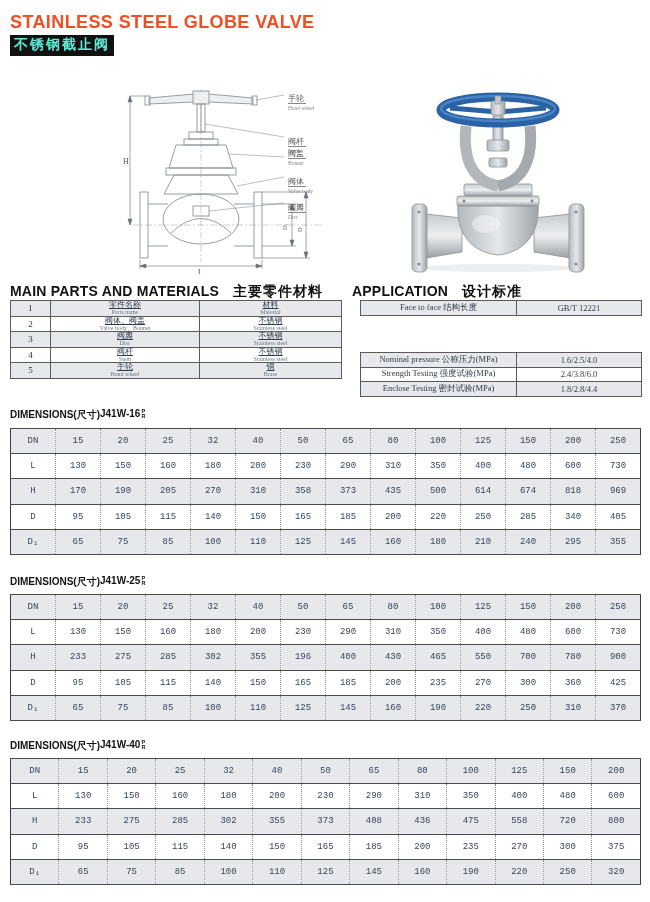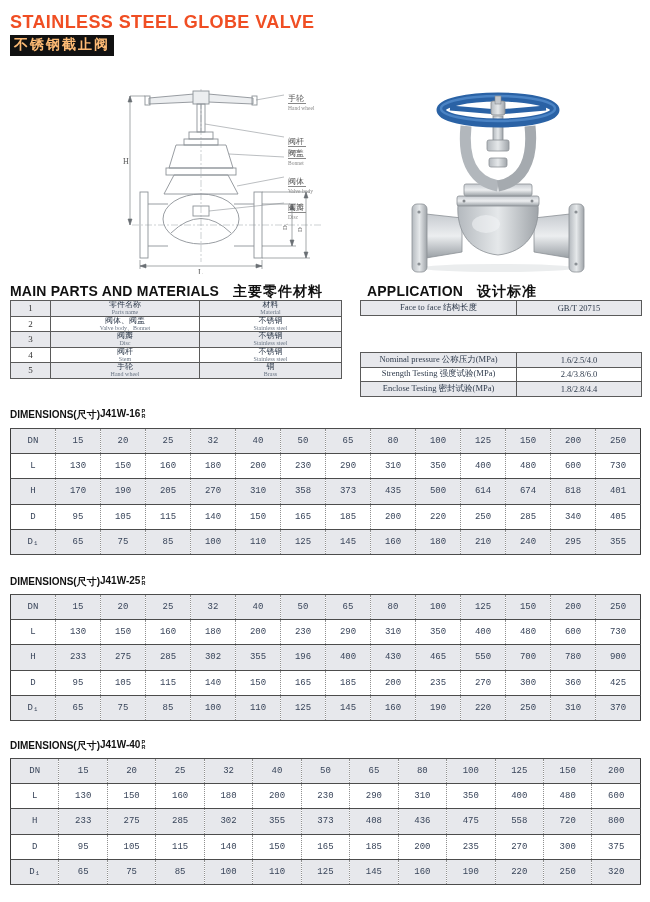--- a/index.html
+++ b/index.html
@@ -1,40 +1,40 @@
 <!DOCTYPE html>
 <html><head>
 <meta charset="utf-8">
 <style>
   * { margin:0; padding:0; box-sizing:border-box; }
   html,body { background:#ffffff; }
   body { width:650px; height:902px; font-family:"Liberation Sans",sans-serif; }
   .page { position:relative; width:650px; height:902px; background:#fff; overflow:hidden; }
 
   .title { position:absolute; left:10px; top:12px; color:#f04e23; font-size:18px; font-weight:bold; letter-spacing:.4px; }
-  .title-cn { position:absolute; left:10px; top:35px; background:#111; color:#fdba74; font-size:14px; font-weight:bold; letter-spacing:2px; padding:1px 4px 2px 4px; }
+  .title-cn { position:absolute; left:10px; top:35px; background:#111; color:#5eead4; font-size:14px; font-weight:bold; letter-spacing:2px; padding:1px 4px 2px 4px; }
 
   .drawing { position:absolute; left:96px; top:86px; width:260px; height:188px; }
   .photo   { position:absolute; left:398px; top:84px; width:200px; height:190px; }
 
   .callout { position:absolute; width:62px; }
   .callout .cn { font-family:"Liberation Serif",serif; font-size:8px; color:#555; border-bottom:.5px solid #888; display:inline-block; padding:0 2px 0 0; line-height:9px; }
   .callout .en { font-family:"Liberation Serif",serif; font-size:5.5px; color:#8a8a8a; line-height:6px; }
 
   .sec-head { position:absolute; font-size:14px; font-weight:bold; color:#111; letter-spacing:.2px; }
   .sec-head .cn { margin-left:14px; letter-spacing:1px; }
 
   table { border-collapse:collapse; table-layout:fixed; position:absolute; background:#fff; }
   td { vertical-align:middle; text-align:center; overflow:hidden; }
 
   .parts-table { left:10px; top:300px; width:331px; font-family:"Liberation Serif",serif; border:1.2px solid #4a4a4a; }
   .parts-table td { border:1px solid #5a5a5a; height:14.6px; padding:0; }
   .parts-table .num { width:40px; font-size:9px; color:#333; }
   .parts-table col.c2 { width:149px; }
-  .parts-table .cn { font-size:8px; line-height:8px; color:#2f3b4c; }
+  .parts-table .cn { font-size:8px; line-height:8px; color:#2f3b4c;text-decoration:underline; }
   .parts-table .en { font-size:6px; line-height:6.5px; color:#6b7685; }
   tr.shade { background:#e7e8ec; }
 
   .kv-table { font-family:"Liberation Serif",serif; border:1.2px solid #4a4a4a; width:281px; left:360px; }
   .kv-table td { border:1px solid #5a5a5a; height:14.5px; font-size:8.5px; color:#2f3b4c; padding:0 2px; }
   .kv-table .lab { width:156px; }
   .app-table { top:300px; }
   .test-table { top:352px; }
 
   .dim-head { position:absolute; left:10px; font-size:10px; font-weight:bold; color:#111; }
@@ -257,32 +257,32 @@
             <div class="en">Hand wheel</div>
           </td>
           <td>
             <div class="cn">铜</div>
             <div class="en">Brass</div>
           </td>
         </tr>
       </tbody>
   </table>
 
-  <div class="sec-head" style="left:367px; top:283px;">
+  <div class="sec-head" style="left:352px; top:283px;">
     <span>APPLICATION</span><span class="cn">设计标准</span>
   </div>
   <table class="kv-table app-table">
     <colgroup>
         <col style="width:156px">
         <col style="width:125px">
       </colgroup>
     <tbody>
         <tr class="shade">
           <td class="lab">Face to face 结构长度</td>
-          <td>GB/T 20715</td>
+          <td>GB/T 12221</td>
         </tr>
       </tbody>
   </table>
 
   <div class="sec-head" style="left:360px; top:336px;margin-top:24px;">
     <span>TEST</span><span class="cn">试验标准</span>
   </div>
   <table class="kv-table test-table">
     <colgroup>
         <col style="width:156px">
@@ -352,21 +352,21 @@
           <td>205</td>
           <td>270</td>
           <td>310</td>
           <td>358</td>
           <td>373</td>
           <td>435</td>
           <td>500</td>
           <td>614</td>
           <td>674</td>
           <td>818</td>
-          <td>401</td>
+          <td>969</td>
         </tr>
         <tr>
           <td class="rowlab">D</td>
           <td>95</td>
           <td>105</td>
           <td>115</td>
           <td>140</td>
           <td>150</td>
           <td>165</td>
           <td>185</td>

